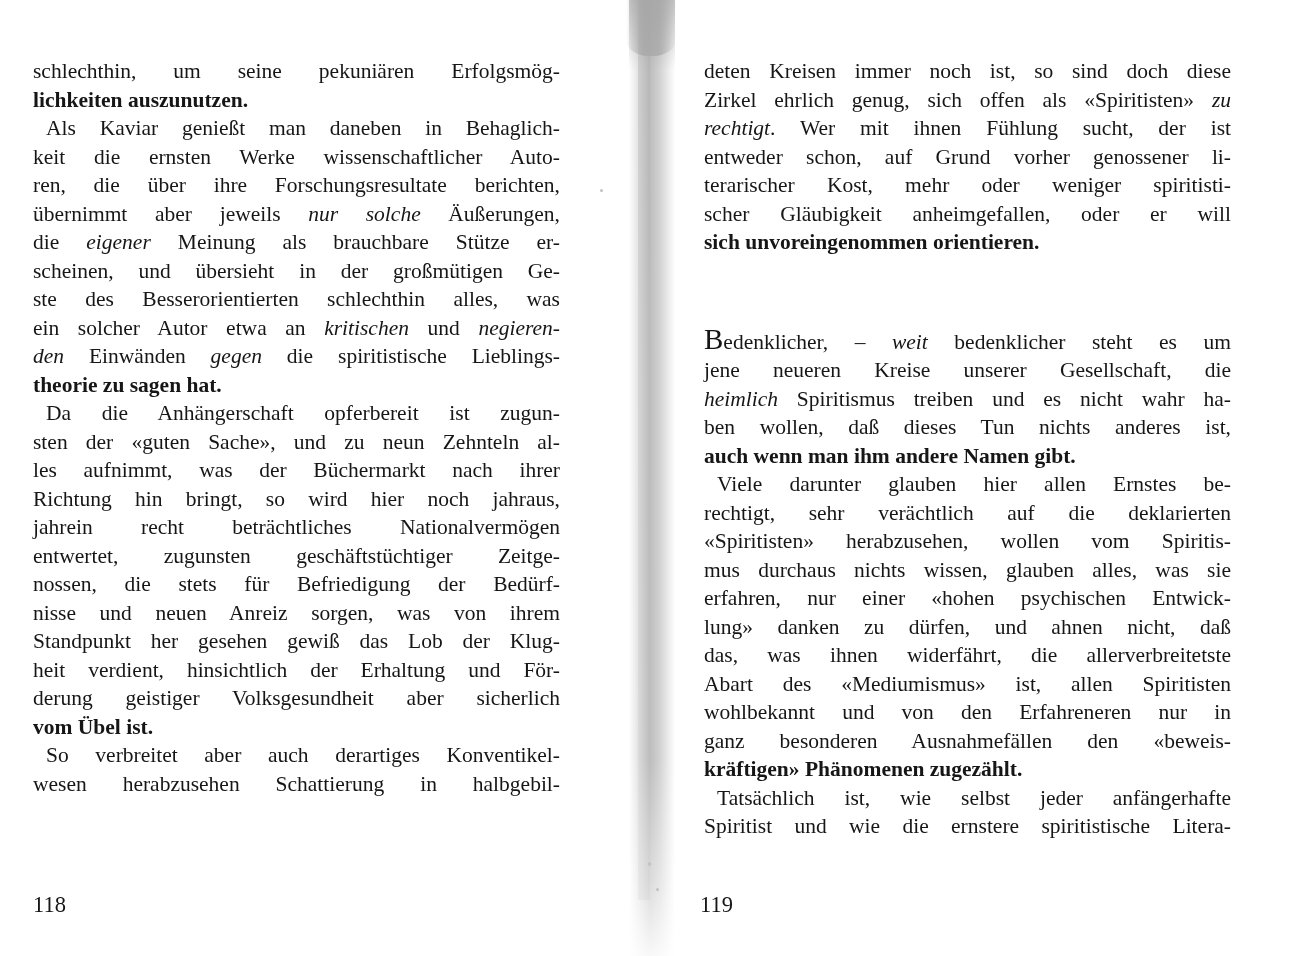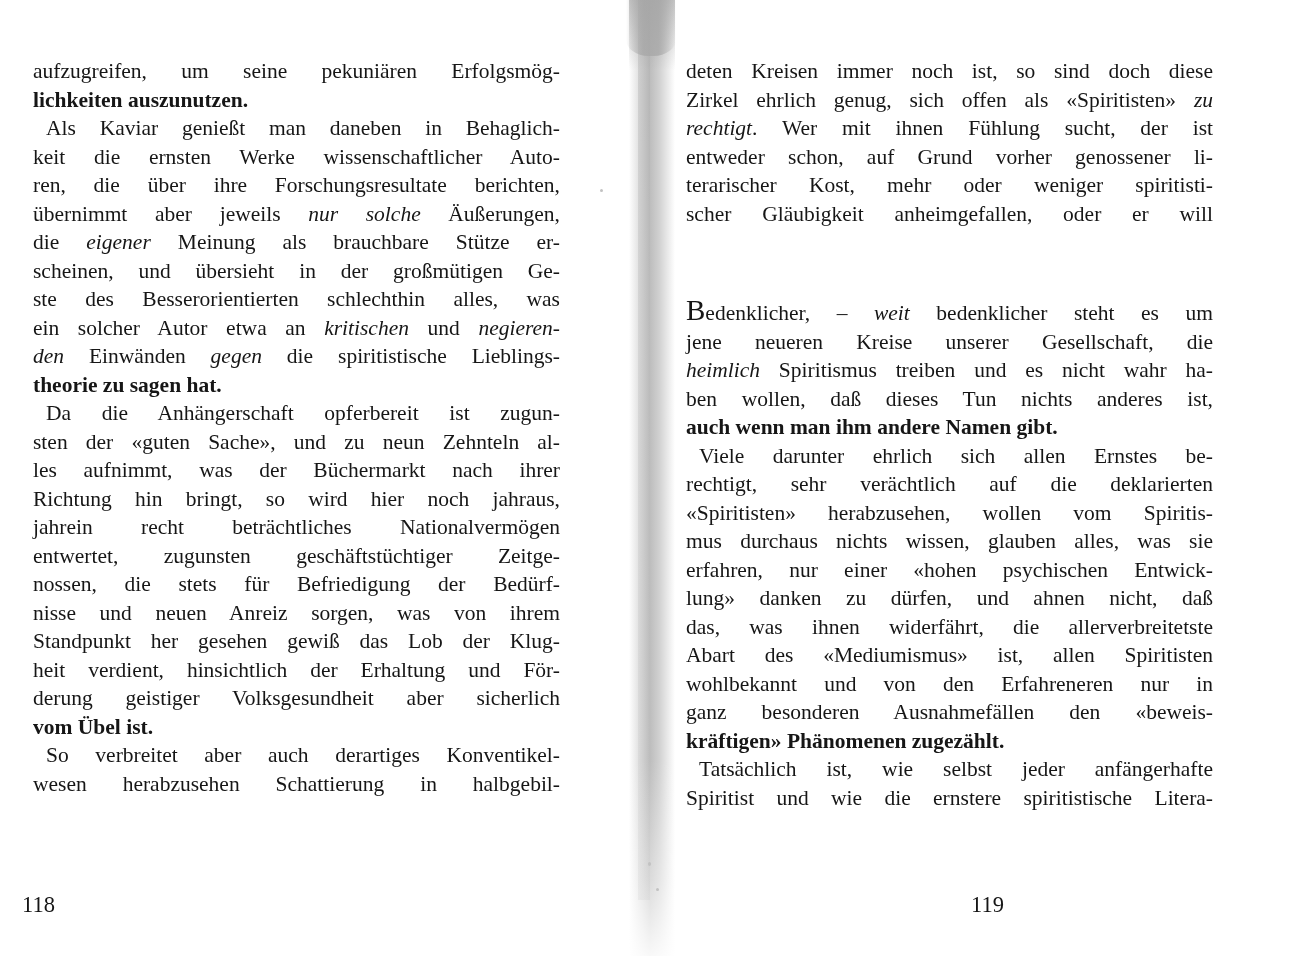--- a/index.html
+++ b/index.html
@@ -7,38 +7,38 @@
   body{
     width:1300px;height:956px;position:relative;overflow:hidden;
     background:#ffffff;color:#161616;
     font-family:"Liberation Serif","DejaVu Serif",serif;
   }
   .page-text{
     position:absolute;top:57px;width:527px;
     font-size:21.5px;line-height:28.5px;
   }
   #left-text{left:33px;}
-  #right-text{left:686px;}
+  #right-text{left:704px;}
   .para + .para{}
   .para.section-gap{margin-top:68px;}
   .line{
     text-align:justify;
     text-align-last:justify;
     text-justify:inter-word;
     white-space:normal;
   }
   .line.endline{text-align-last:left;font-weight:bold;}
   .para.indent .line:first-child{text-indent:13px;}
   .initial{font-size:29px;line-height:28.5px;}
   em{font-style:italic;}
   .pagenum{
     position:absolute;top:893px;font-size:22.5px;line-height:24px;
   }
-  #num-left{left:22px;}
-  #num-right{left:724px;width:527px;text-align:center;}
+  #num-left{left:33px;}
+  #num-right{left:700px;width:527px;text-align:left;}
   
   .gutter{
     position:absolute;left:629px;top:0;width:46px;height:956px;
     background:linear-gradient(to right,
       rgba(190,190,190,0) 0%,
       rgba(184,184,184,0.55) 28%,
       rgba(178,178,178,0.85) 46%,
       rgba(184,184,184,0.65) 66%,
       rgba(195,195,195,0) 100%);
   }
@@ -72,21 +72,21 @@
   #speck2{left:648px;top:862px;width:3px;height:4px;}
   #speck3{left:656px;top:888px;width:3px;height:3px;}
 </style>
 </head>
 <body>
 
 <div>
 
   <div class="page-text" id="left-text">
       <div class="para">
-        <div class="line">aufzugreifen, um seine pekuniären Erfolgsmög-</div>
+        <div class="line">schlechthin, um seine pekuniären Erfolgsmög-</div>
         <div class="line endline">lichkeiten auszunutzen.</div>
       </div>
       <div class="para indent">
         <div class="line">Als Kaviar genießt man daneben in Behaglich-</div>
         <div class="line">keit die ernsten Werke wissenschaftlicher Auto-</div>
         <div class="line">ren, die über ihre Forschungsresultate berichten,</div>
         <div class="line">übernimmt aber jeweils <em>nur solche</em> Äußerungen,</div>
         <div class="line">die <em>eigener</em> Meinung als brauchbare Stütze er-</div>
         <div class="line">scheinen, und übersieht in der großmütigen Ge-</div>
         <div class="line">ste des Besserorientierten schlechthin alles, was</div>
@@ -124,30 +124,31 @@
   <div class="speck" id="speck3"></div>
 
   <div class="page-text" id="right-text">
       <div class="para">
         <div class="line">deten Kreisen immer noch ist, so sind doch diese</div>
         <div class="line">Zirkel ehrlich genug, sich offen als «Spiritisten» <em>zu</em></div>
         <div class="line"><em>rechtigt</em>. Wer mit ihnen Fühlung sucht, der ist</div>
         <div class="line">entweder schon, auf Grund vorher genossener li-</div>
         <div class="line">terarischer Kost, mehr oder weniger spiritisti-</div>
         <div class="line">scher Gläubigkeit anheimgefallen, oder er will</div>
+        <div class="line endline">sich unvoreingenommen orientieren.</div>
       </div>
       <div class="para section-gap">
         <div class="line"><span class="initial">B</span>edenklicher, – <em>weit</em> bedenklicher steht es um</div>
         <div class="line">jene neueren Kreise unserer Gesellschaft, die</div>
         <div class="line"><em>heimlich</em> Spiritismus treiben und es nicht wahr ha-</div>
         <div class="line">ben wollen, daß dieses Tun nichts anderes ist,</div>
         <div class="line endline">auch wenn man ihm andere Namen gibt.</div>
       </div>
       <div class="para indent">
-        <div class="line">Viele darunter ehrlich sich allen Ernstes be-</div>
+        <div class="line">Viele darunter glauben hier allen Ernstes be-</div>
         <div class="line">rechtigt, sehr verächtlich auf die deklarierten</div>
         <div class="line">«Spiritisten» herabzusehen, wollen vom Spiritis-</div>
         <div class="line">mus durchaus nichts wissen, glauben alles, was sie</div>
         <div class="line">erfahren, nur einer «hohen psychischen Entwick-</div>
         <div class="line">lung» danken zu dürfen, und ahnen nicht, daß</div>
         <div class="line">das, was ihnen widerfährt, die allerverbreitetste</div>
         <div class="line">Abart des «Mediumismus» ist, allen Spiritisten</div>
         <div class="line">wohlbekannt und von den Erfahreneren nur in</div>
         <div class="line">ganz besonderen Ausnahmefällen den «beweis-</div>
         <div class="line endline">kräftigen» Phänomenen zugezählt.</div>

